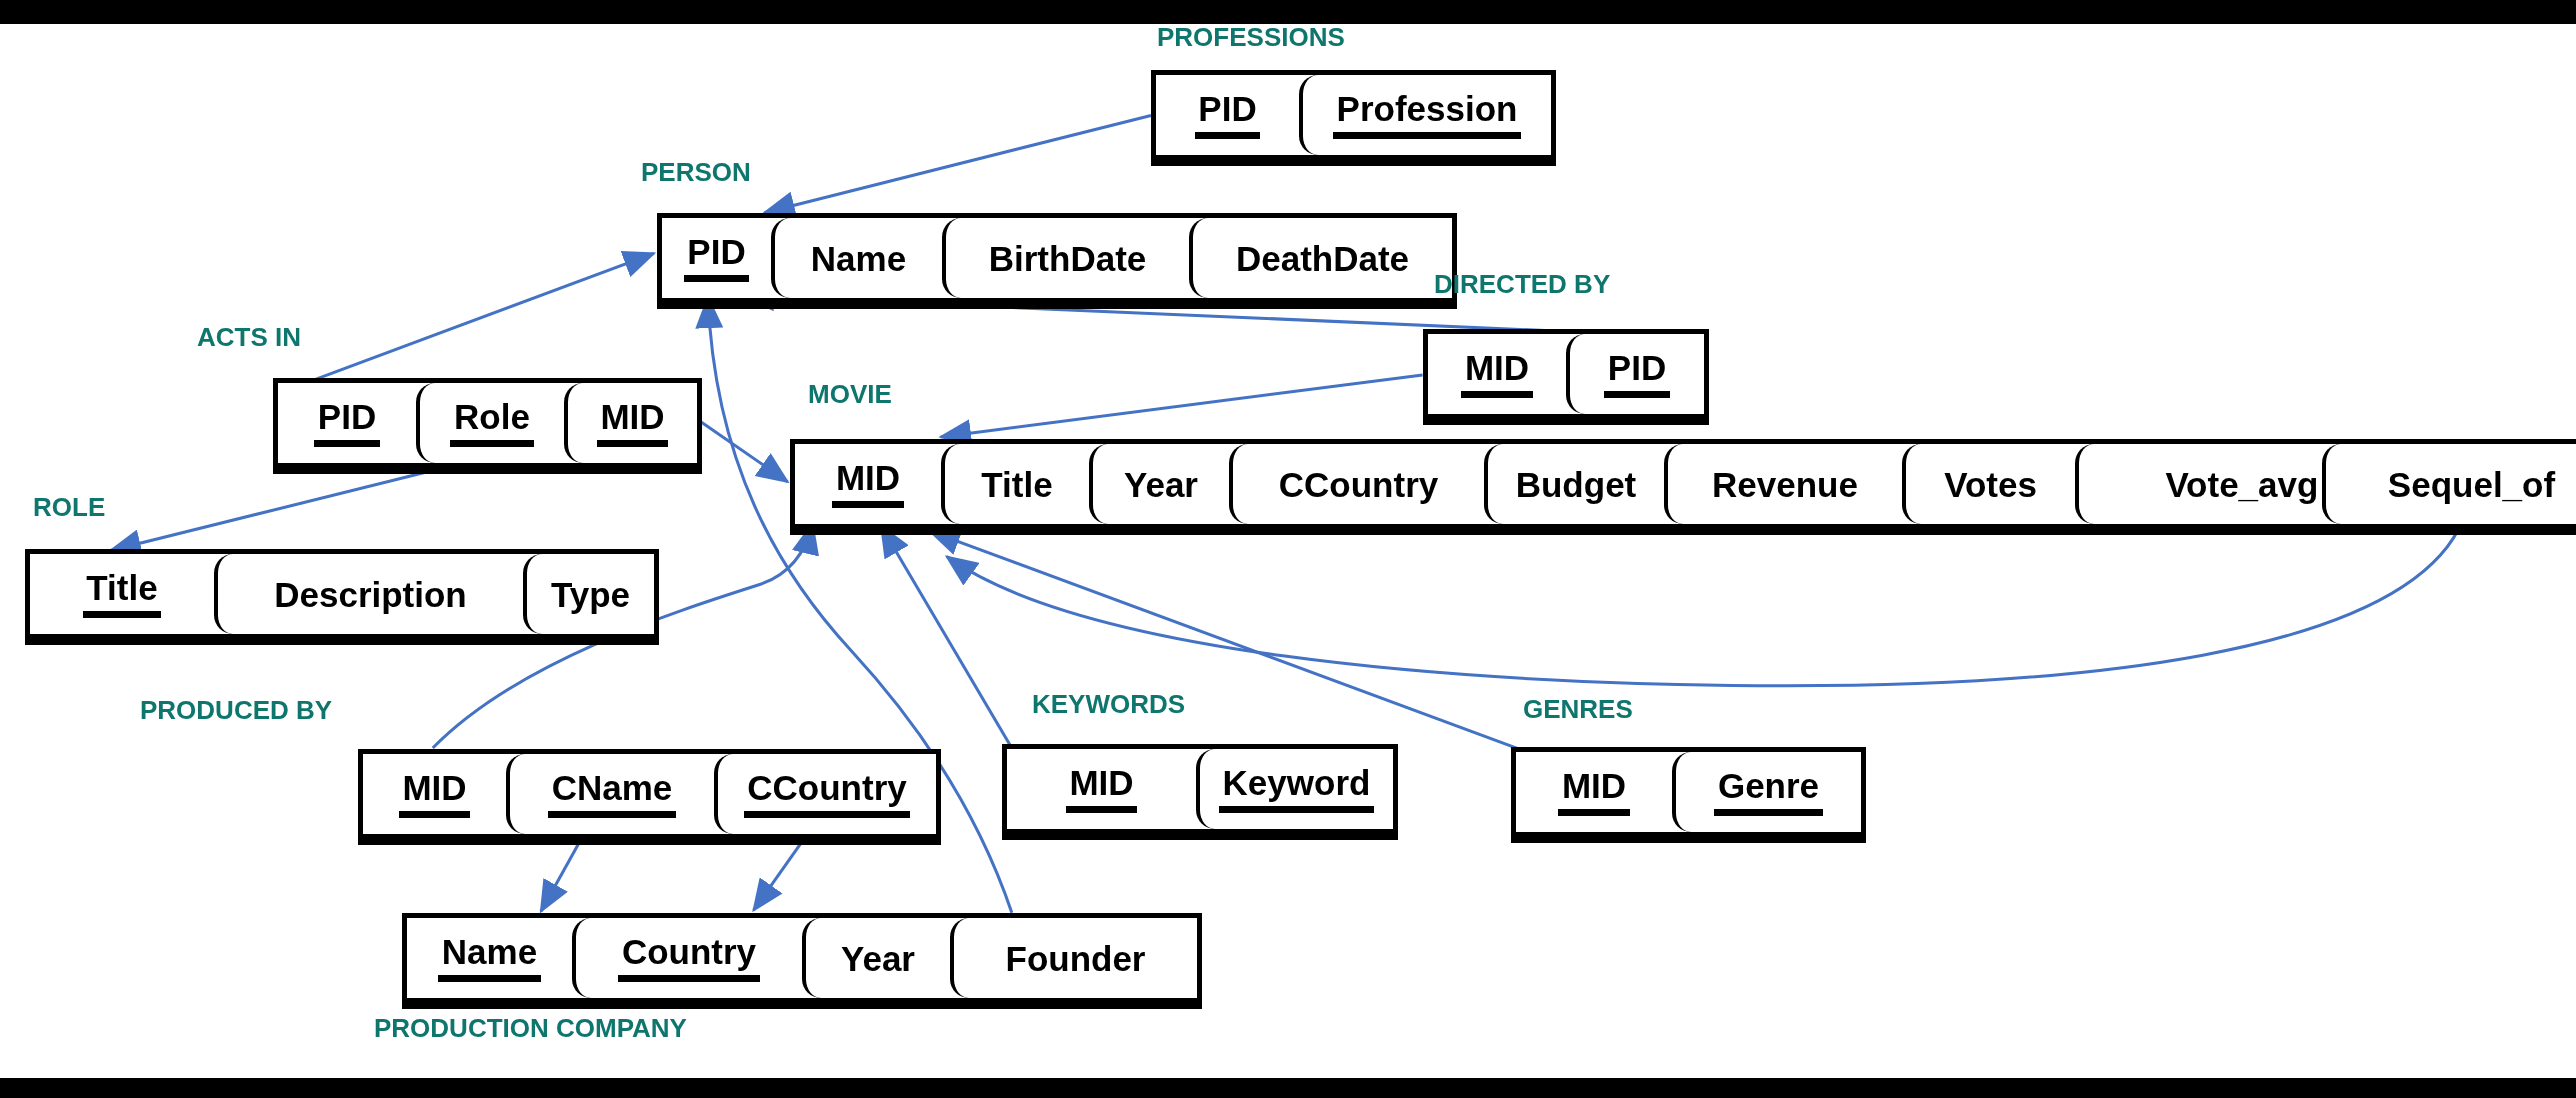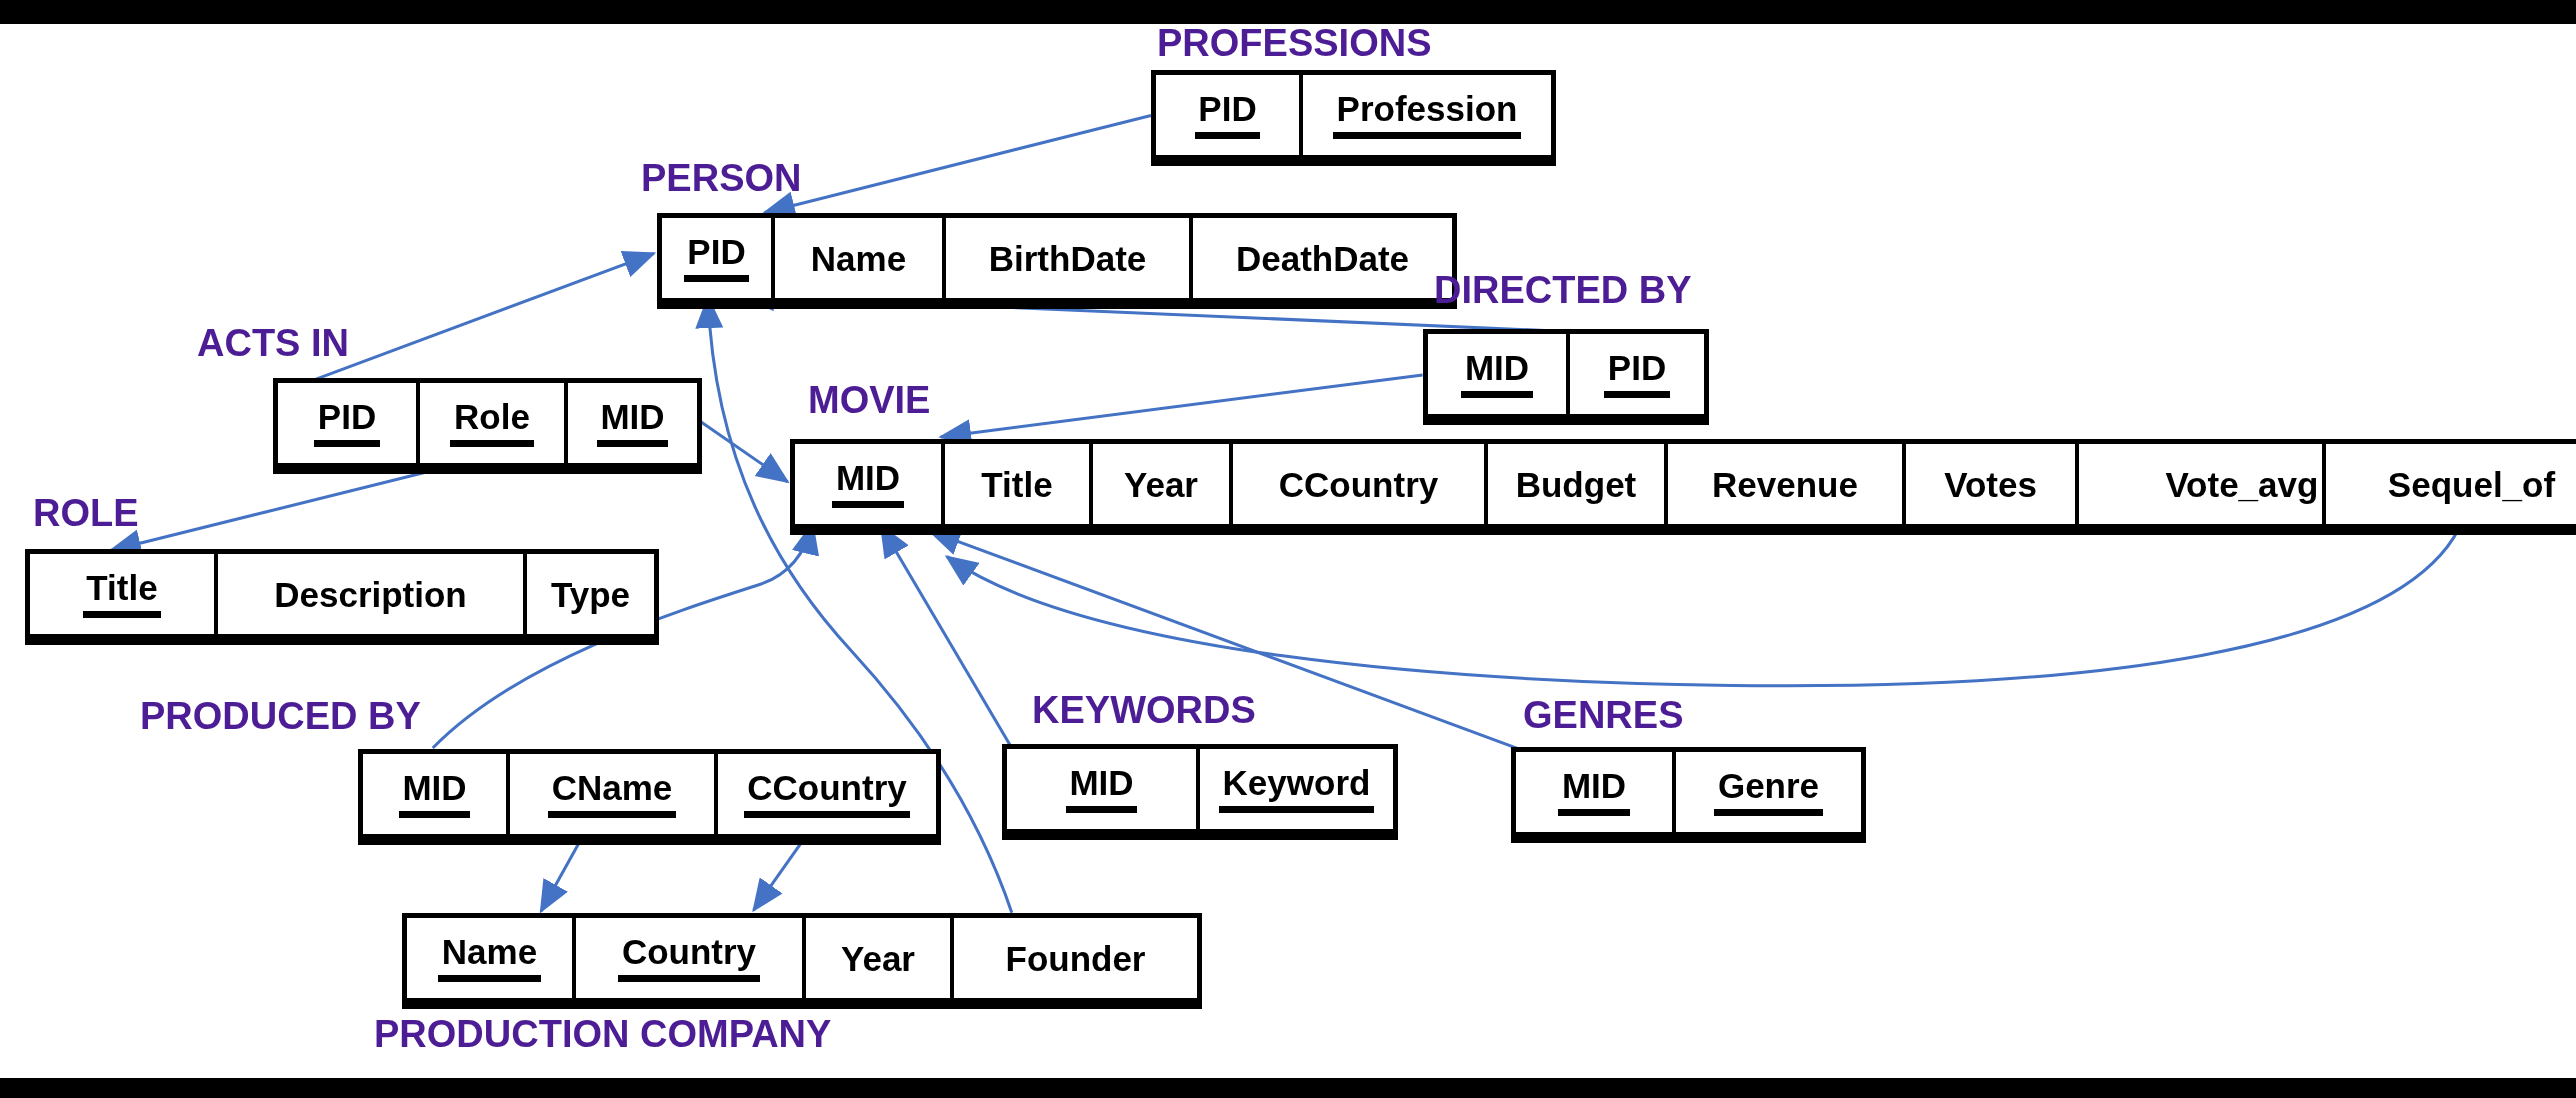--- a/index.html
+++ b/index.html
@@ -36,42 +36,43 @@
     border-bottom-width: 11.5px;
   }
   .er-cell {
     box-sizing: border-box;
     height: 80px;
     display: flex;
     align-items: center;
     justify-content: center;
     border-left: 4.3px solid #000000;
     overflow: hidden;
+    border-radius: 19px;
   }
   .er-cell:first-child {
     border-left: none;
   }
   .attr-text {
     font-size: 35px;
     font-weight: 700;
     color: #000000;
     white-space: nowrap;
     line-height: 1;
     padding: 0 3.6px;
   }
   .attr-text.pk {
     border-bottom: 7.3px solid #000000;
     padding-bottom: 5.5px;
   }
   .er-label {
     position: absolute;
     z-index: 3;
-    font-size: 38px;
+    font-size: 26px;
     font-weight: 700;
-    color: #4c1d95;
+    color: #0f766e;
     white-space: nowrap;
     line-height: 1.1;
   }
 </style>
 </head>
 <body>
 
 <div id="canvas" style="width: 2576px; height: 1098px; background: rgb(255, 255, 255);">
   <div class="bar" id="top-bar" style="top: 0px; height: 24px; background: rgb(0, 0, 0);"></div>
   <div class="bar" id="bottom-bar" style="top: 1078px; height: 20px; background: rgb(0, 0, 0);"></div>

